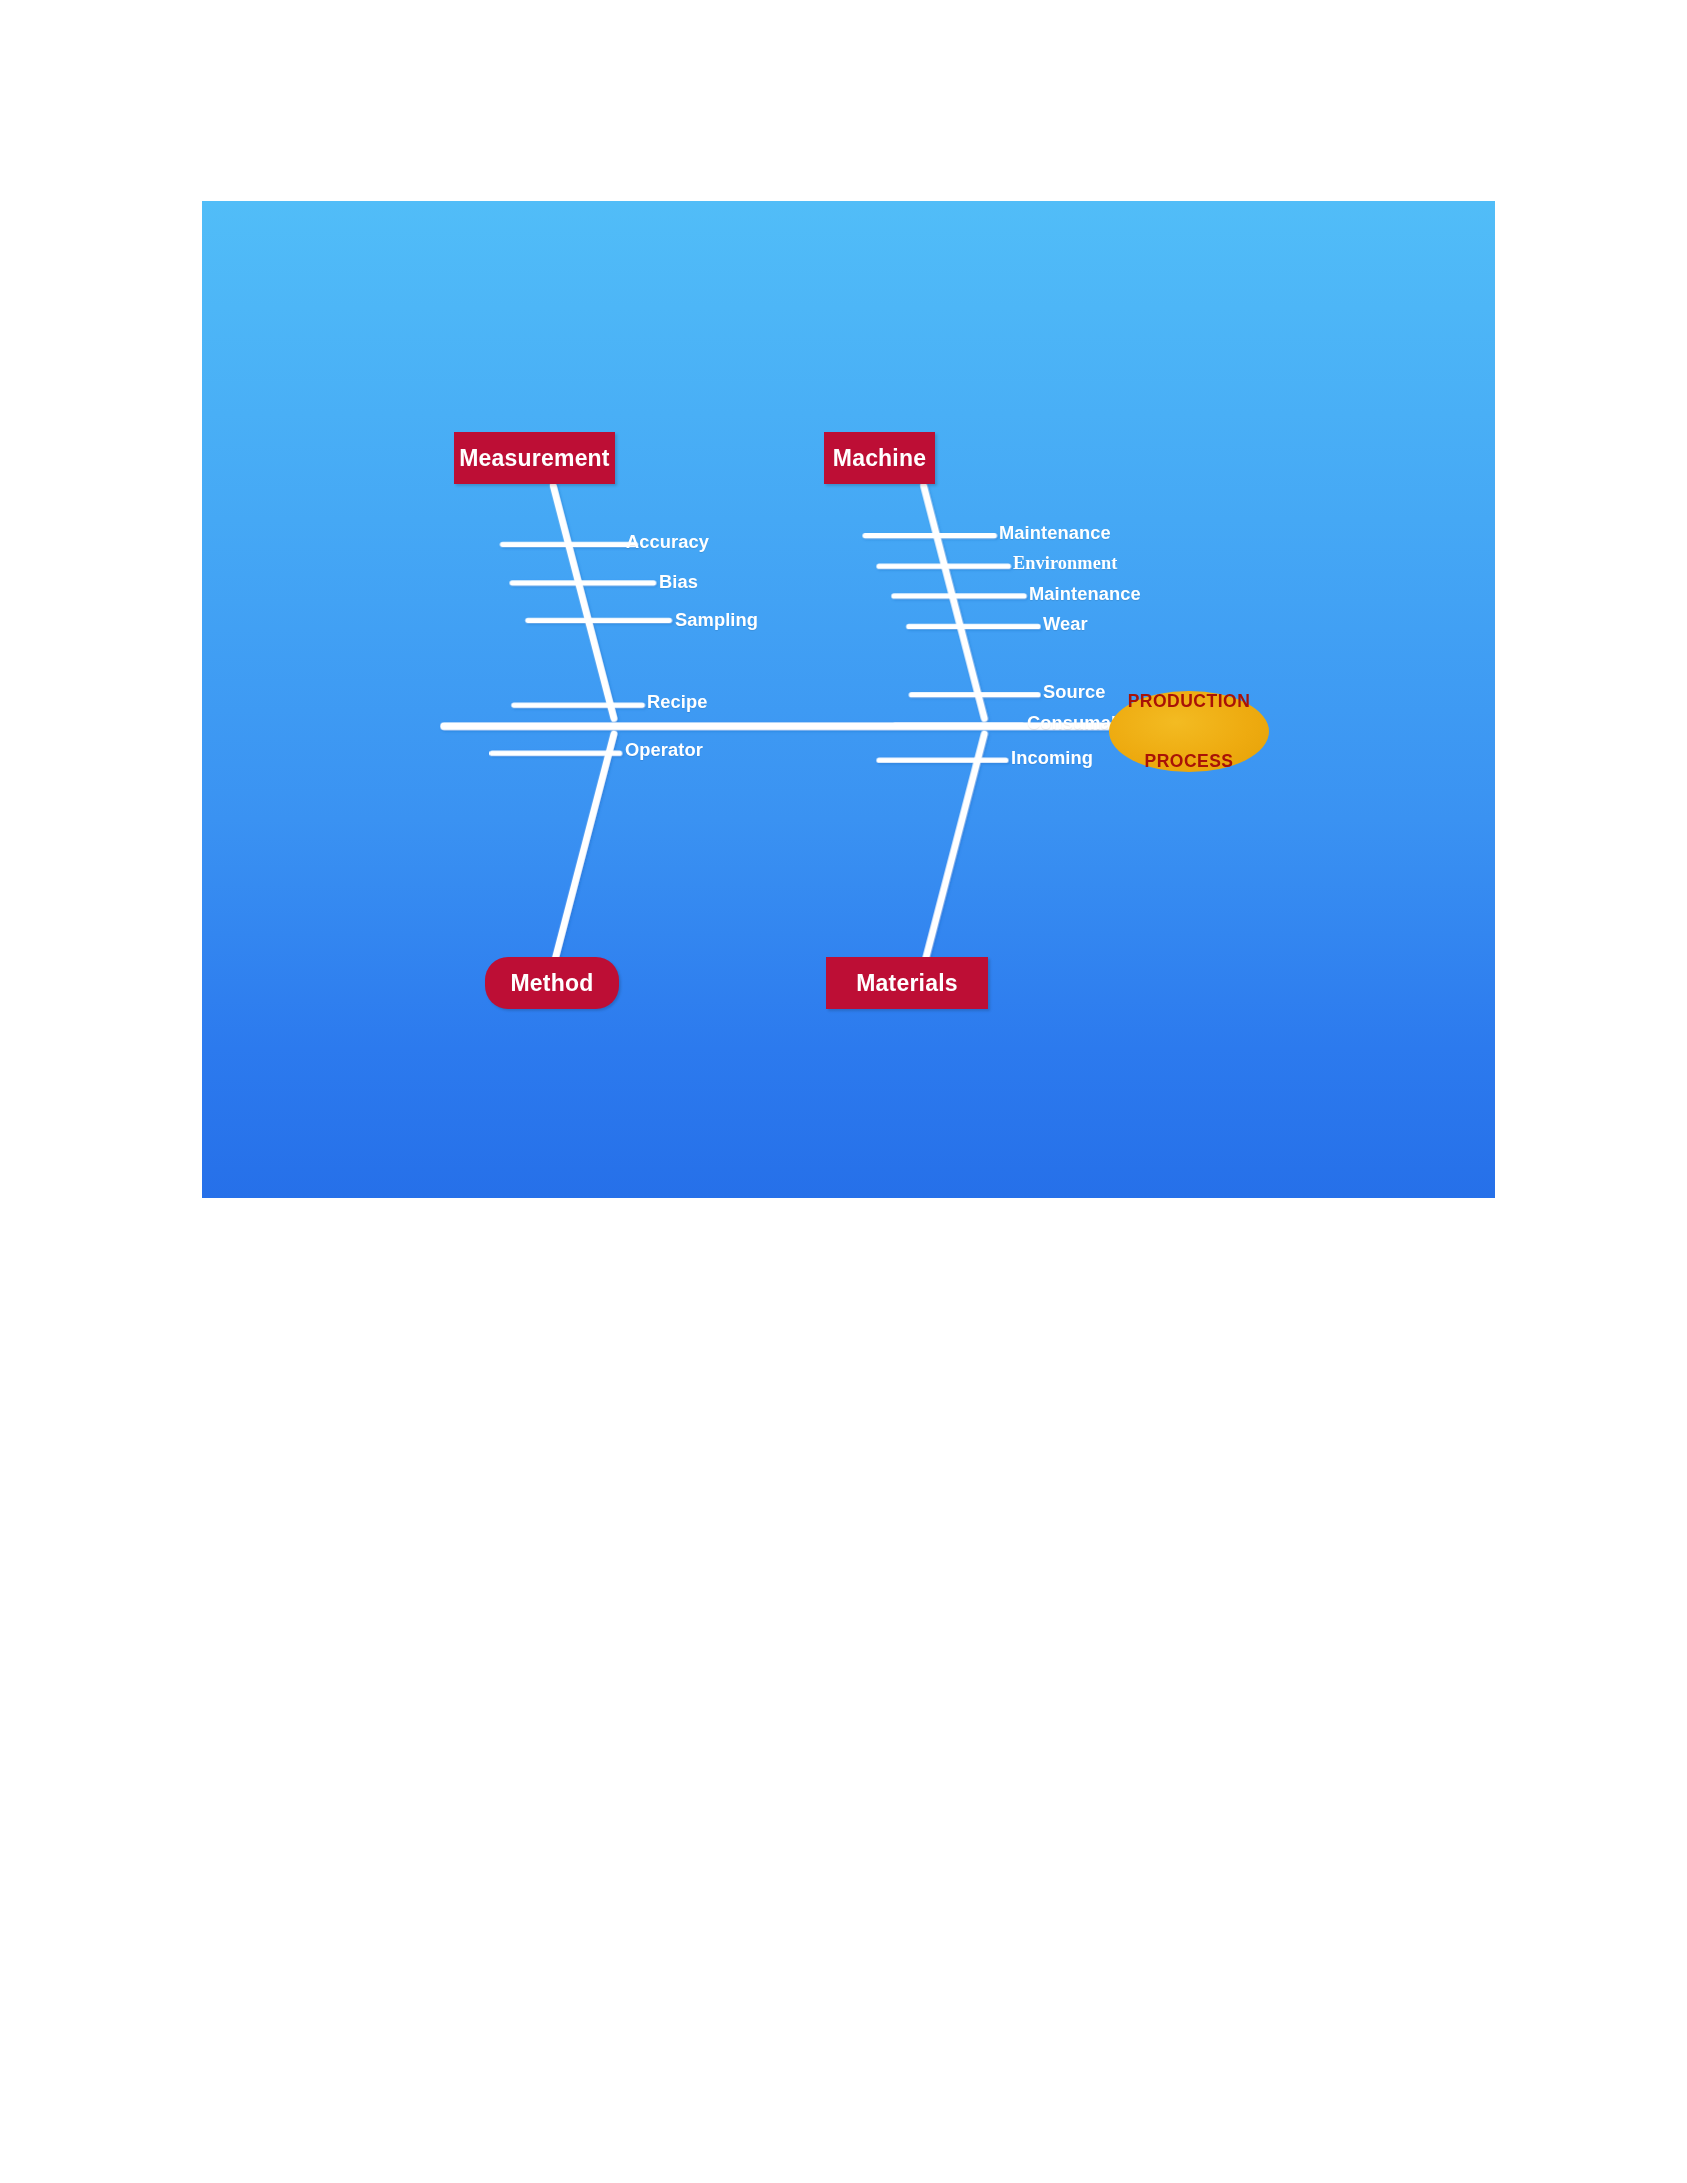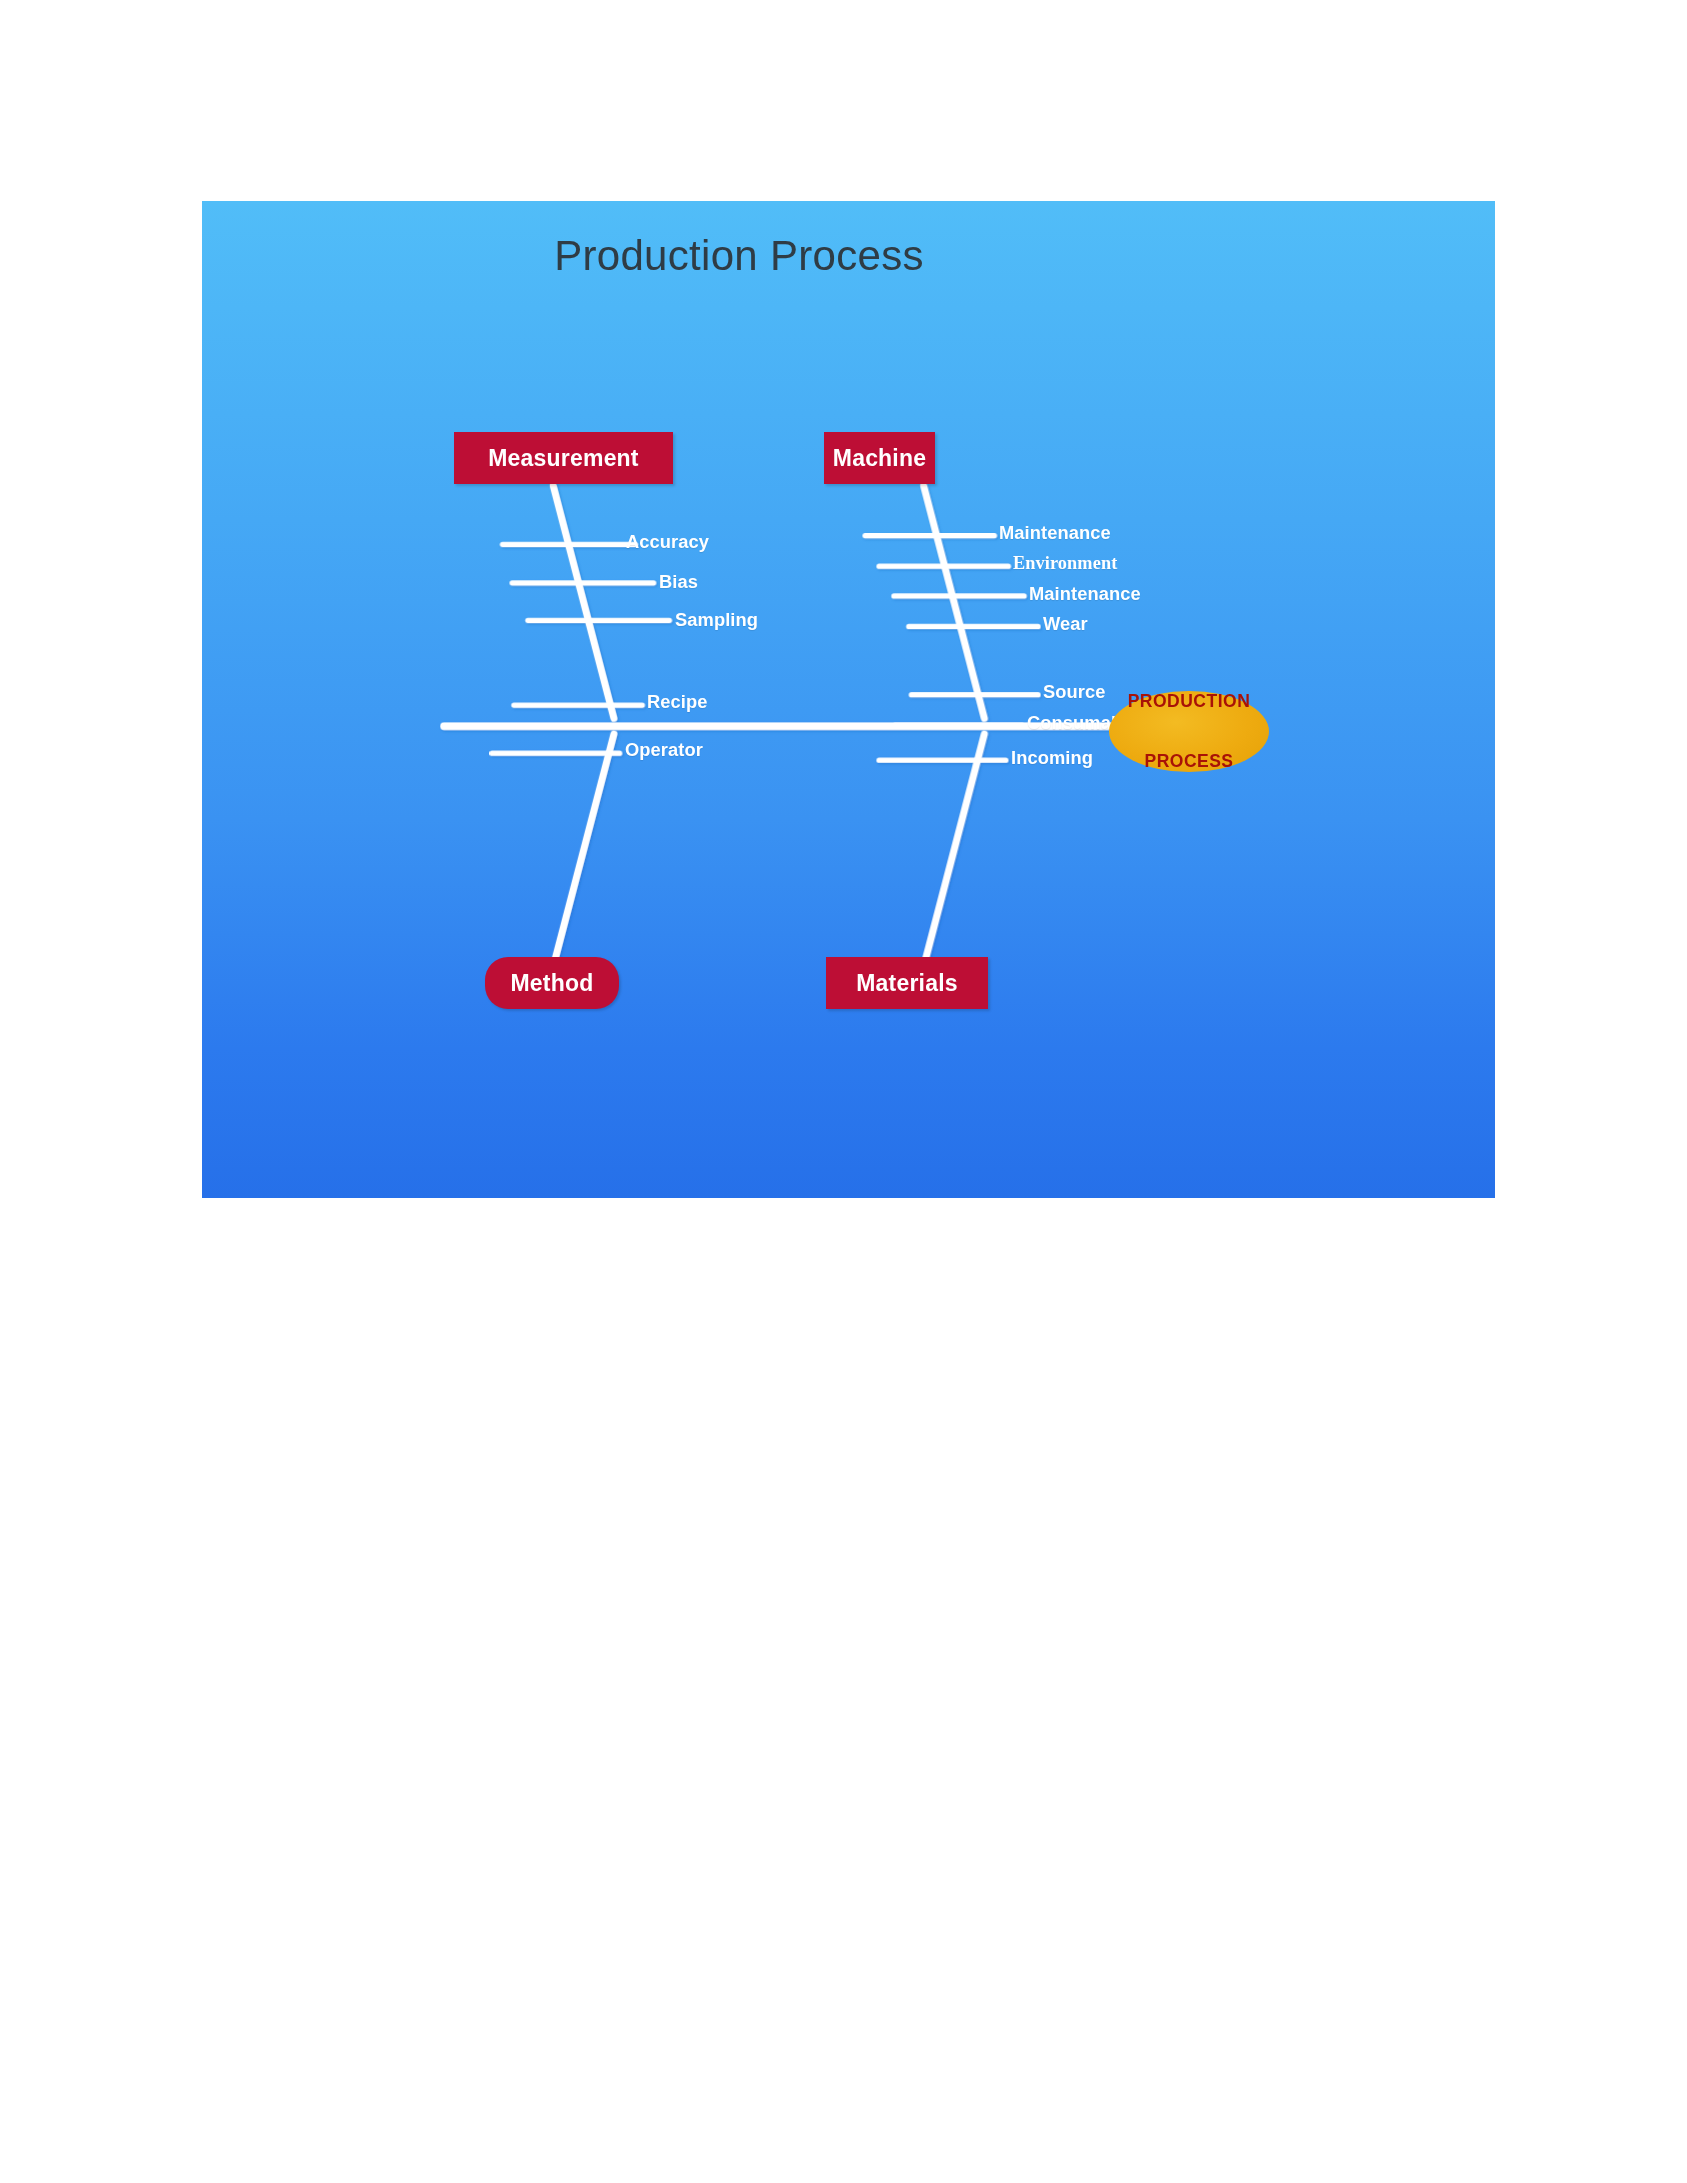--- a/index.html
+++ b/index.html
@@ -69,21 +69,21 @@
     display: flex;
     align-items: center;
     justify-content: center;
     height: 52px;
     letter-spacing: 0.2px;
     white-space: nowrap;
     box-shadow: 1.7px 1.7px 2.6px rgba(0,0,0,0.16);
   }
   .cat-box .cat-label { pointer-events: none; }
 
-  #cat-measurement { left: 252px; top: 231px; width: 219px; }
+  #cat-measurement { left: 252px; top: 231px; width: 161px; }
   #cat-machine     { left: 622px; top: 231px; width: 111px; }
   #cat-method      { left: 283px; top: 756px; width: 134px; border-radius: 23px; }
   #cat-materials   { left: 624px; top: 756px; width: 162px; }
 
   
   .cause-label {
     position: absolute;
     color: #ffffff;
     font-size: 18.3px;
     font-weight: 600;
@@ -135,21 +135,20 @@
     white-space: nowrap;
   }
 </style>
 </head>
 <body>
 
 <div id="page-sheet">
 
   <div id="diagram-canvas">
 
-    <div id="diagram-title">Production Process</div>
 
     <svg id="bone-svg" viewBox="0 0 1480 1141">
       <defs>
         <filter id="boneShadow" x="-20%" y="-20%" width="140%" height="140%">
           <feDropShadow dx="1.5" dy="1.5" stdDeviation="1.2" flood-color="#1b5fb8" flood-opacity="0.35"></feDropShadow>
         </filter>
       </defs>
 
       <g filter="url(#boneShadow)" stroke="#ffffff" stroke-linecap="round" fill="none">
 

